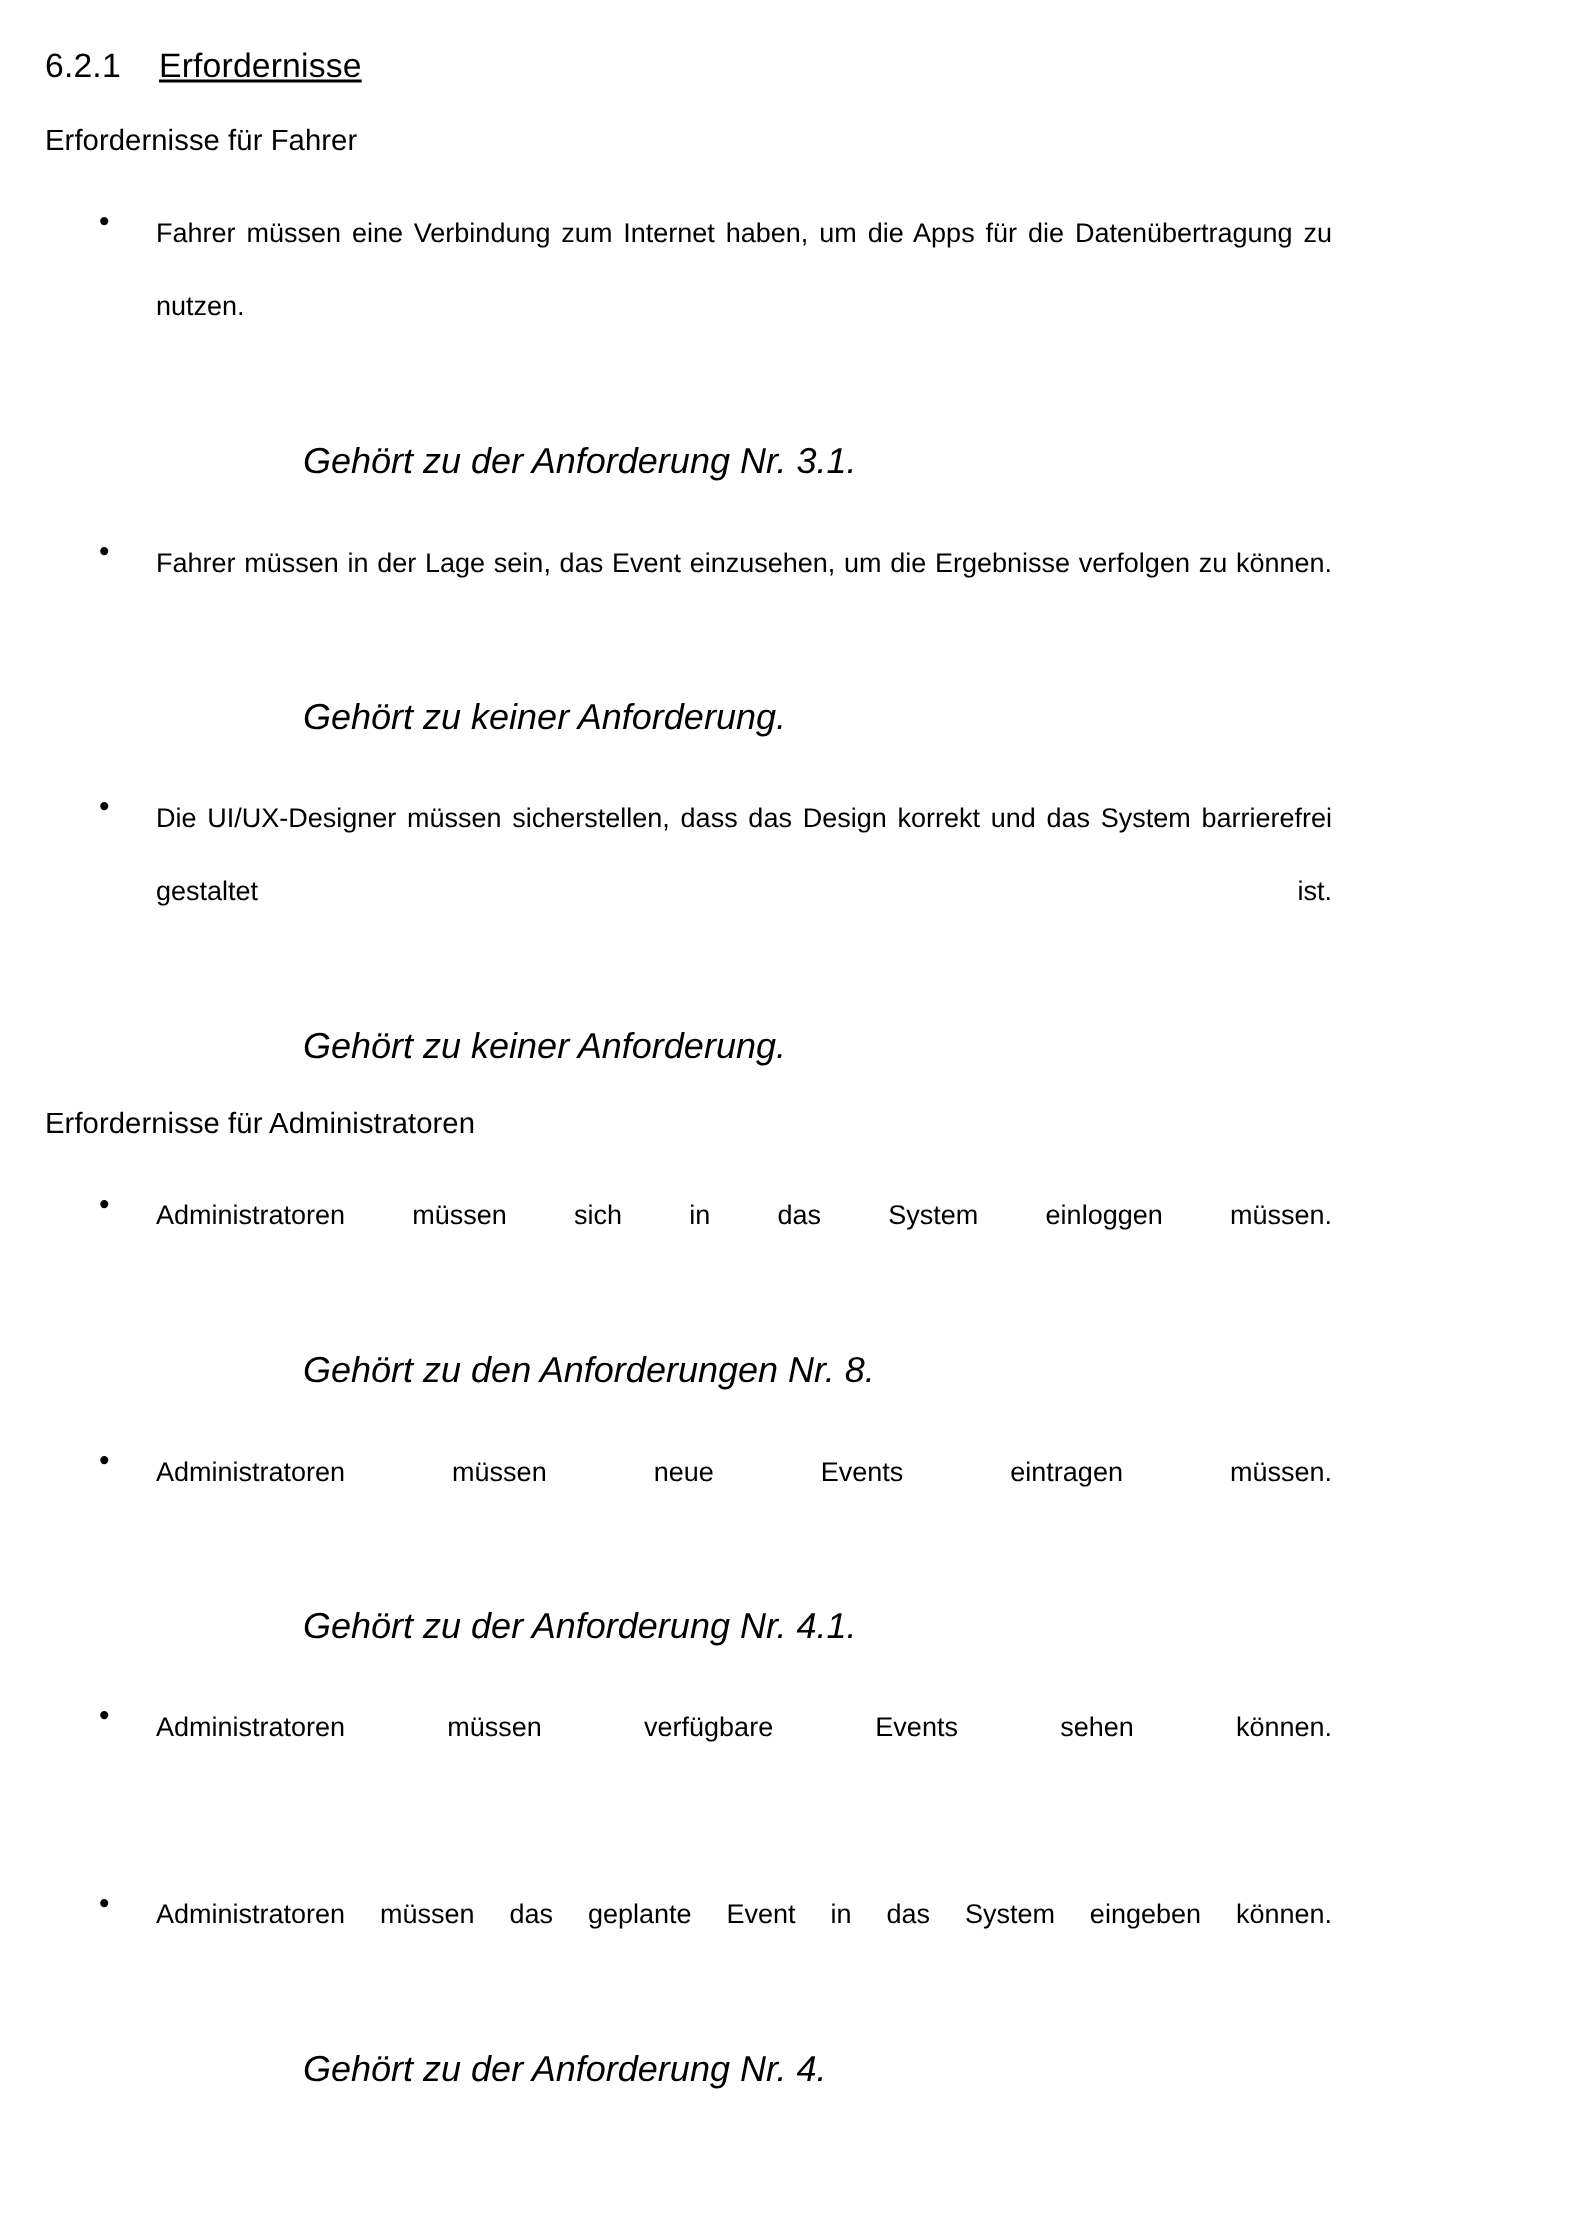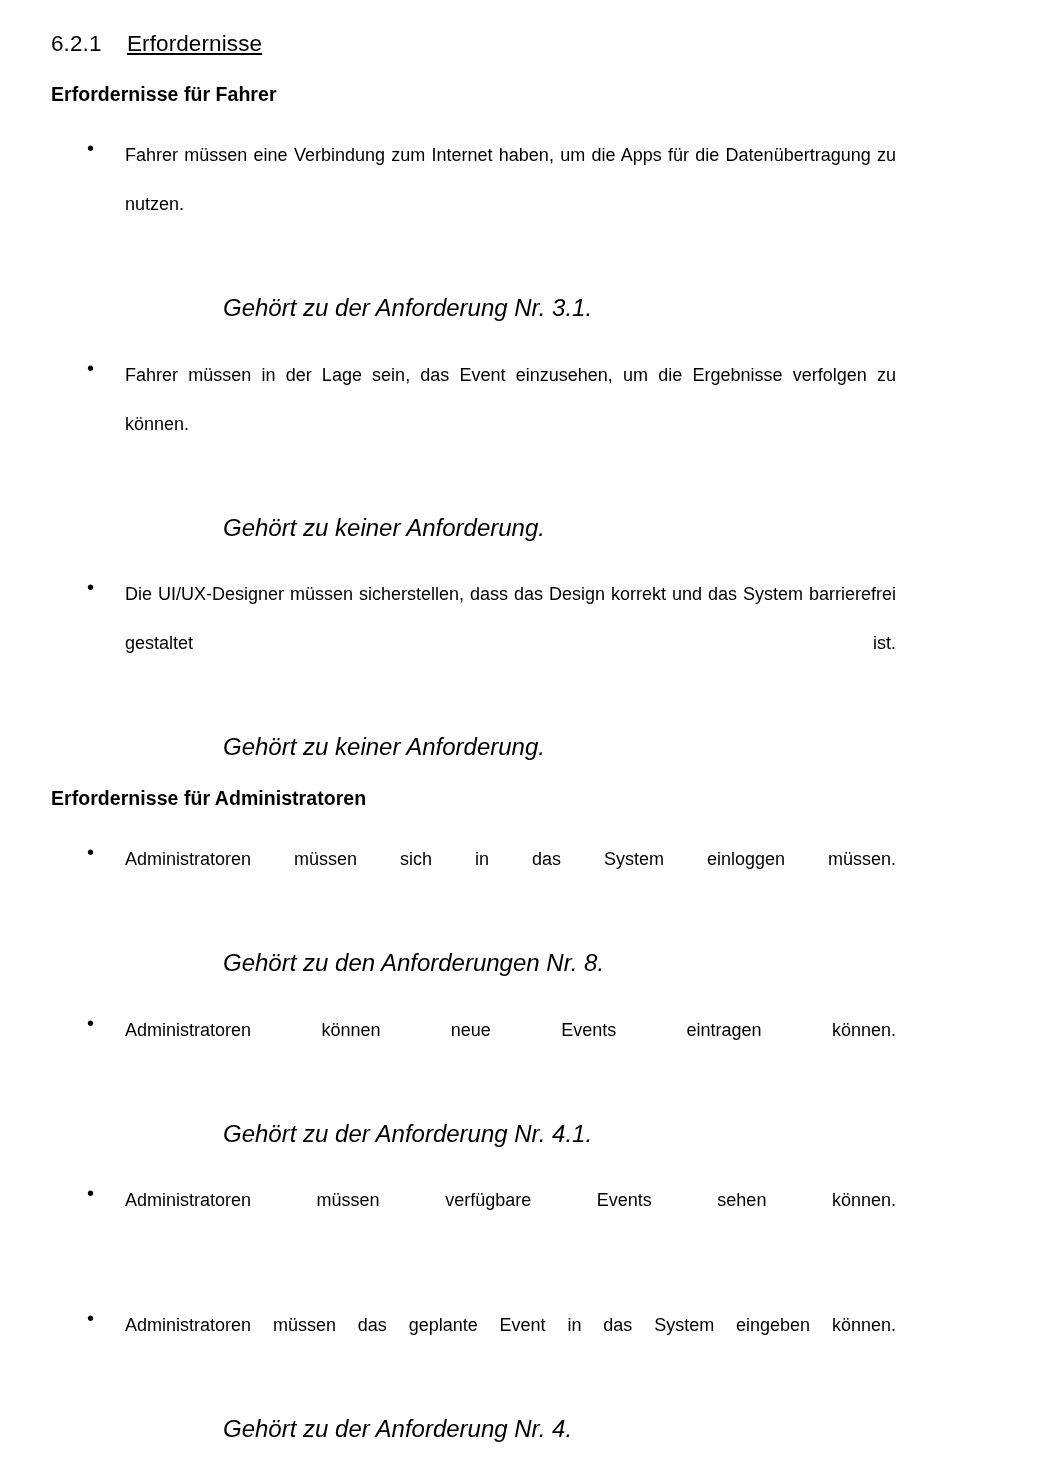--- a/index.html
+++ b/index.html
@@ -14,21 +14,21 @@
     font-family: "Liberation Sans", sans-serif;
     color: #000000;
     -webkit-font-smoothing: antialiased;
   }
 
   .page {
     position: relative;
     width: 1046px;
     height: 1480px;
     box-sizing: border-box;
-    padding: 26px 150px 0 51px;
+    padding: 26px 150px 0 30px;
     background: #ffffff;
     overflow: hidden;
   }
 
   
   .section-heading {
     display: flex;
     align-items: baseline;
     font-size: 22.5px;
     font-weight: 400;
@@ -42,21 +42,21 @@
     flex: 0 0 76px;
   }
   .section-heading .sec-title {
     flex: 1 1 auto;
     text-decoration: underline;
   }
 
   
   .role-heading {
     font-size: 19.5px;
-    font-weight: bold;
+    font-weight: normal;
     line-height: 1.3;
     margin: 24px 0 0 0;
     letter-spacing: 0.05px;
   }
 
   
   .req-list {
     list-style: none;
     margin: 0;
     padding: 0;
@@ -151,21 +151,21 @@
         <li class="req-item">
           <div class="req-row">
             <span class="bullet">•</span>
             <div class="req-text">Administratoren müssen sich in das System einloggen müssen.</div>
           </div>
           <div class="req-ref">Gehört zu den Anforderungen Nr. 8.</div>
         </li>
         <li class="req-item">
           <div class="req-row">
             <span class="bullet">•</span>
-            <div class="req-text">Administratoren können neue Events eintragen können.</div>
+            <div class="req-text">Administratoren müssen neue Events eintragen müssen.</div>
           </div>
           <div class="req-ref">Gehört zu der Anforderung Nr. 4.1.</div>
         </li>
         <li class="req-item">
           <div class="req-row">
             <span class="bullet">•</span>
             <div class="req-text">Administratoren müssen verfügbare Events sehen können.</div>
           </div>
         </li>
         <li class="req-item">

